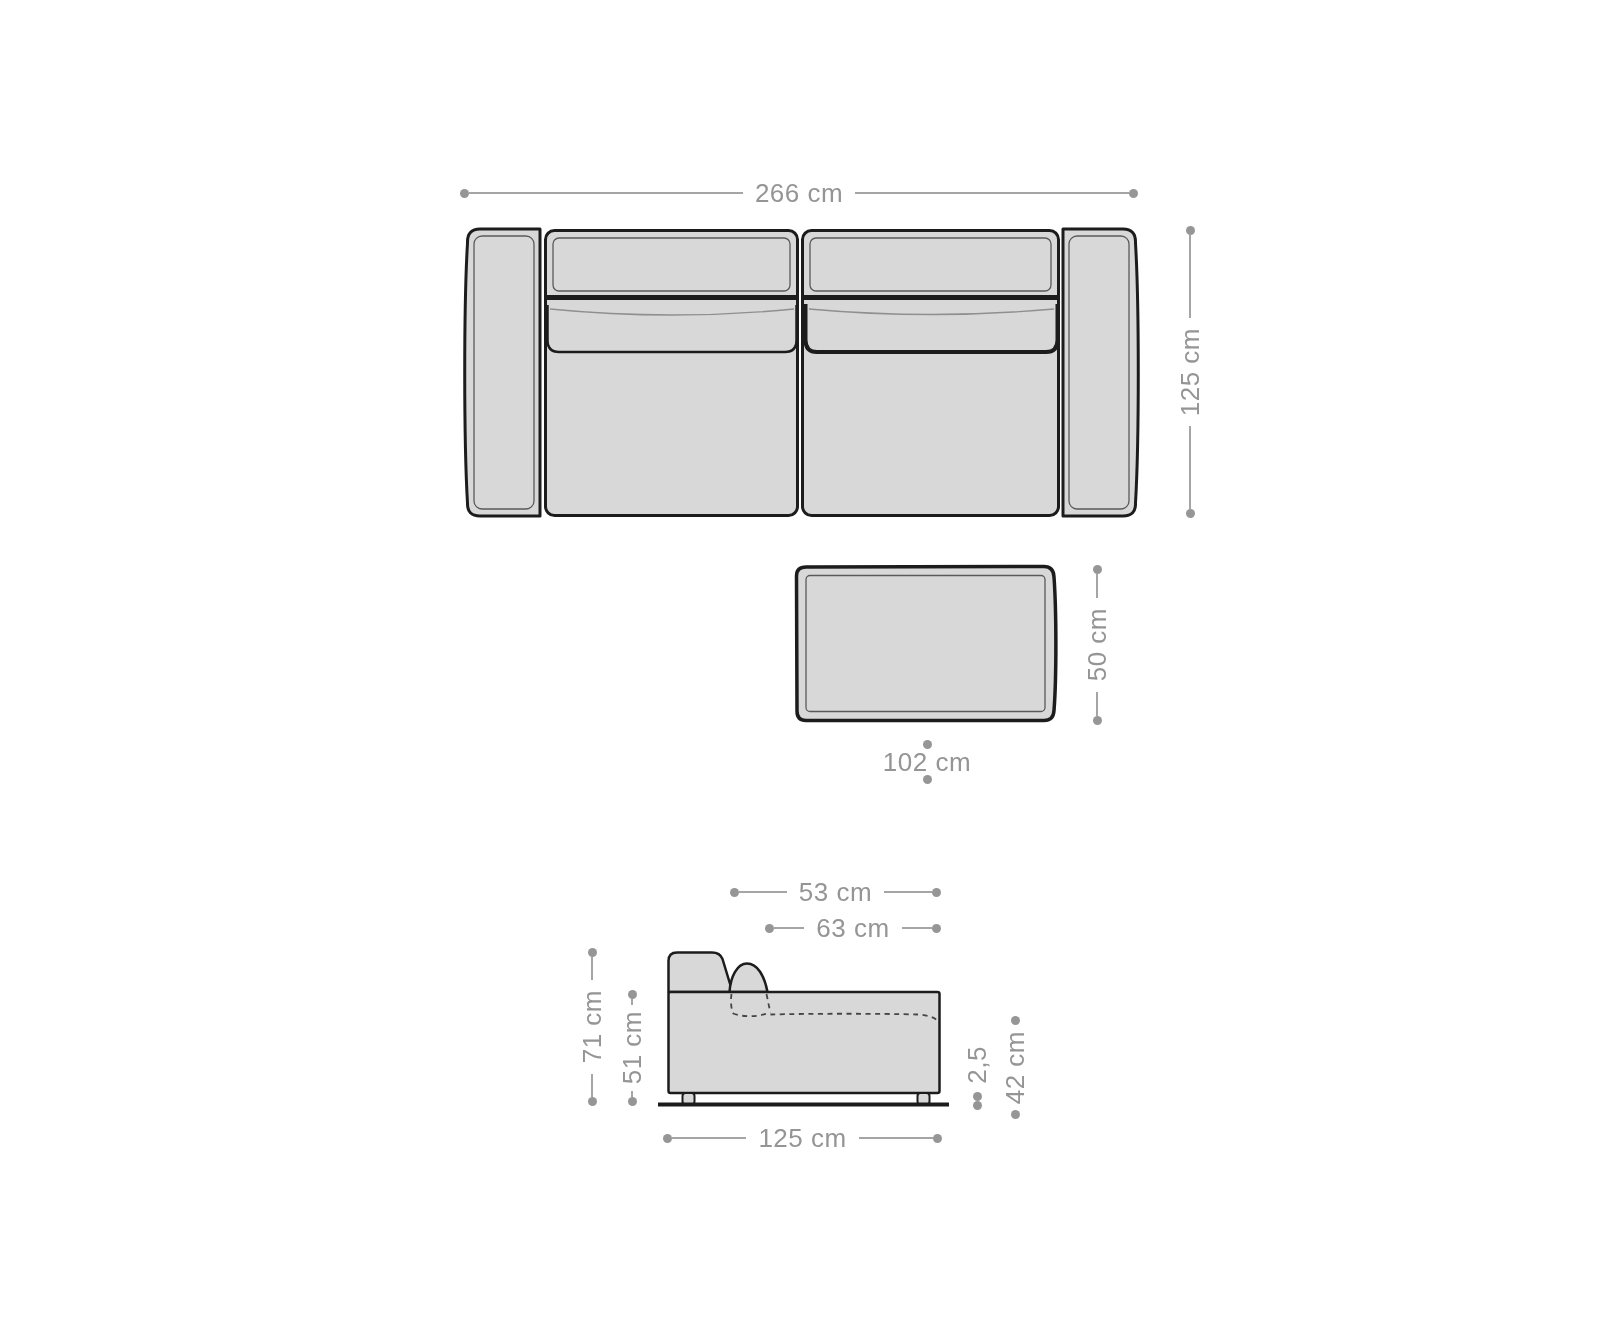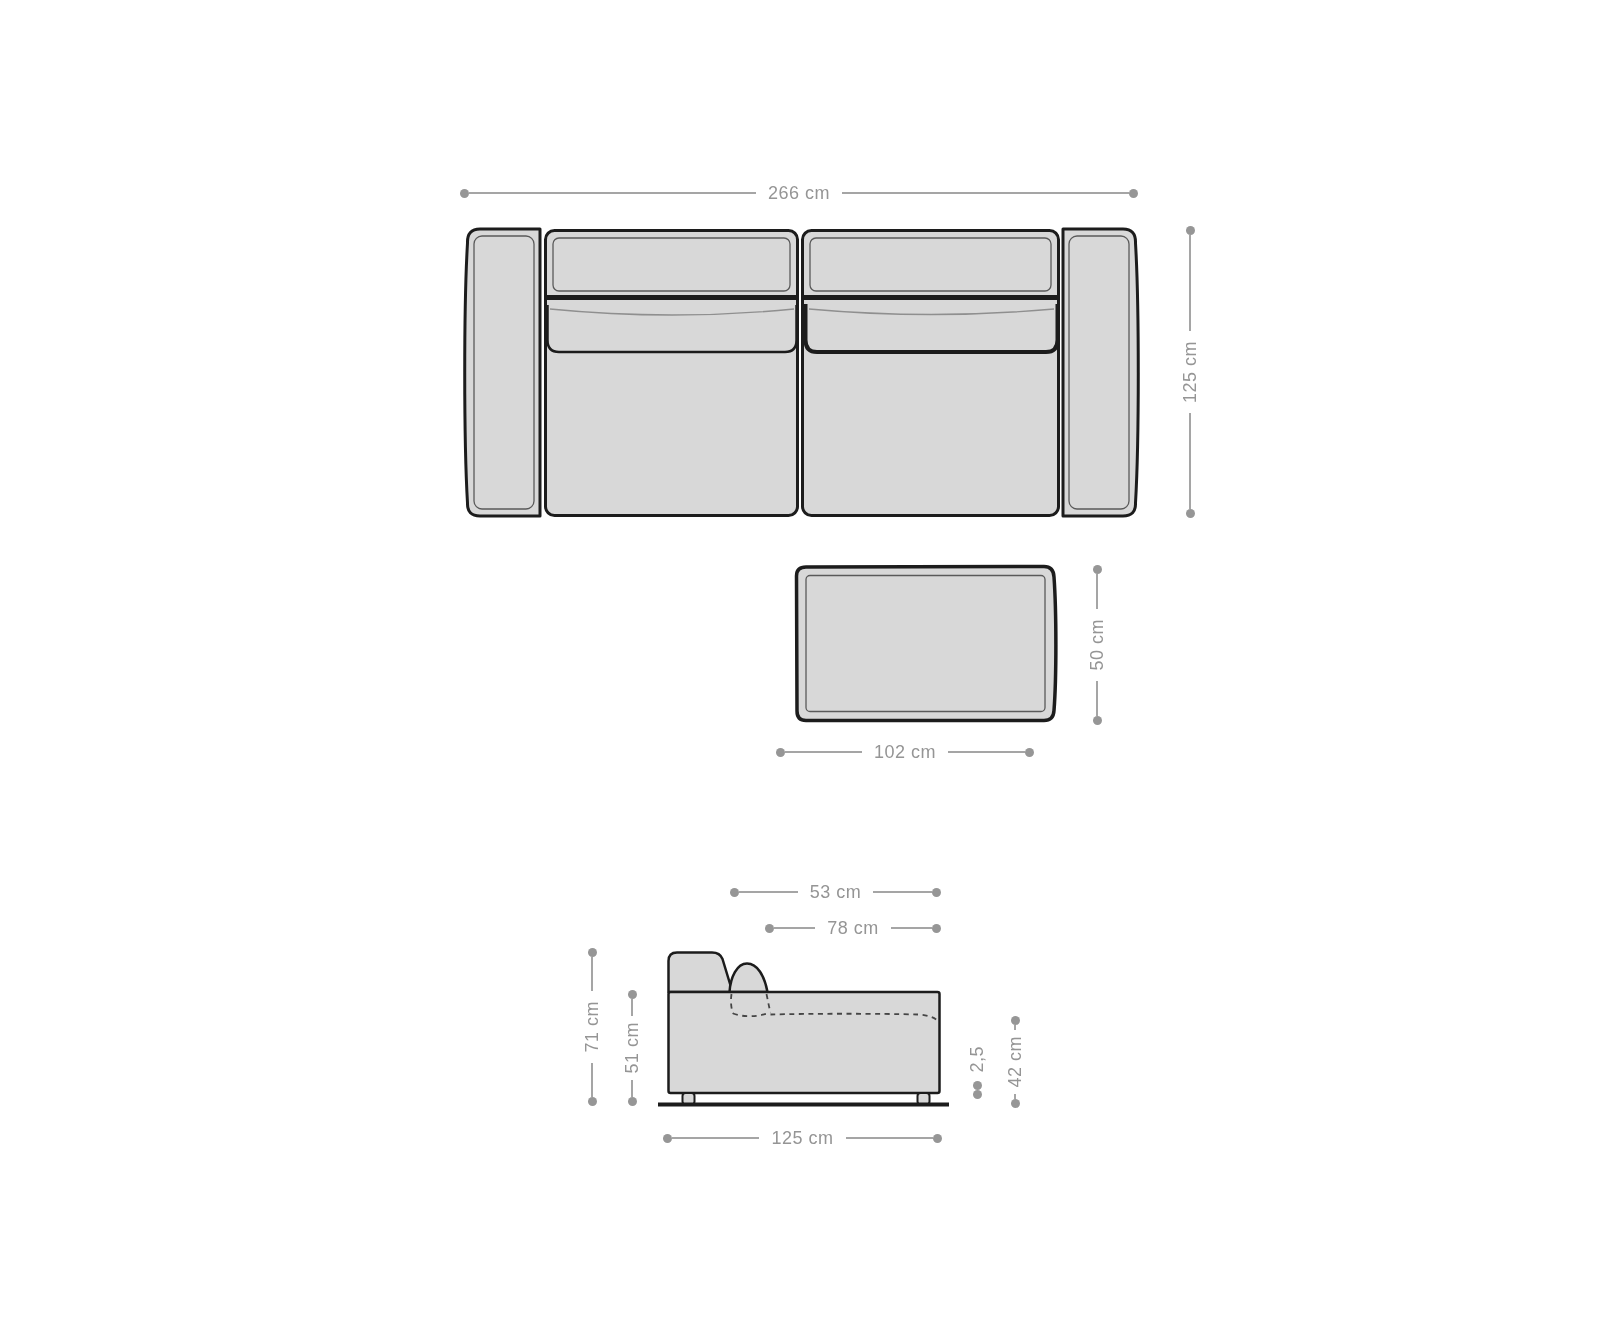--- a/index.html
+++ b/index.html
@@ -30,21 +30,21 @@
   .dot {
     width: 9px; height: 9px;
     border-radius: 50%;
     background: #969696;
     flex: 0 0 auto;
   }
   .dim-h .line { flex: 1 1 auto; height: 2px; background: #a5a5a5; min-width: 0; }
   .dim-v .line { flex: 1 1 auto; width: 2px;  background: #a5a5a5; min-height: 0; }
   .dim-label {
     color: #959595;
-    font-size: 18px;
+    font-size: 26px;
     line-height: 1;
     white-space: nowrap;
     letter-spacing: 0.5px;
   }
   .dim-h .dim-label { padding: 0 12px; }
   .dim-v .dim-label {
     writing-mode: vertical-rl;
     transform: rotate(180deg);
     padding: 10px 0;
   }
@@ -138,40 +138,40 @@
   </div>
 
   <div class="dim-v" style="left:1083px; top:565px; height:160px;">
     <span class="dot"></span>
     <span class="line"></span>
     <span class="dim-label">50 cm</span>
     <span class="line"></span>
     <span class="dot"></span>
   </div>
 
-  <div class="dim-h" style="left:776px; top:740px; width:258px;">
+  <div class="dim-h" style="left:798px; top:740px; width:258px;flex-direction:column;">
     <span class="dot"></span>
     <span class="line"></span>
     <span class="dim-label">102 cm</span>
     <span class="line"></span>
     <span class="dot"></span>
   </div>
 
   <div class="dim-h" style="left:730px; top:880px; width:211px;">
     <span class="dot"></span>
     <span class="line"></span>
     <span class="dim-label">53 cm</span>
     <span class="line"></span>
     <span class="dot"></span>
   </div>
 
   <div class="dim-h" style="left:765px; top:916px; width:176px;">
     <span class="dot"></span>
     <span class="line"></span>
-    <span class="dim-label">78 cm</span>
+    <span class="dim-label">63 cm</span>
     <span class="line"></span>
     <span class="dot"></span>
   </div>
 
   <div class="dim-v" style="left:578px; top:948px; height:158px;">
     <span class="dot"></span>
     <span class="line"></span>
     <span class="dim-label">71 cm</span>
     <span class="line"></span>
     <span class="dot"></span>

